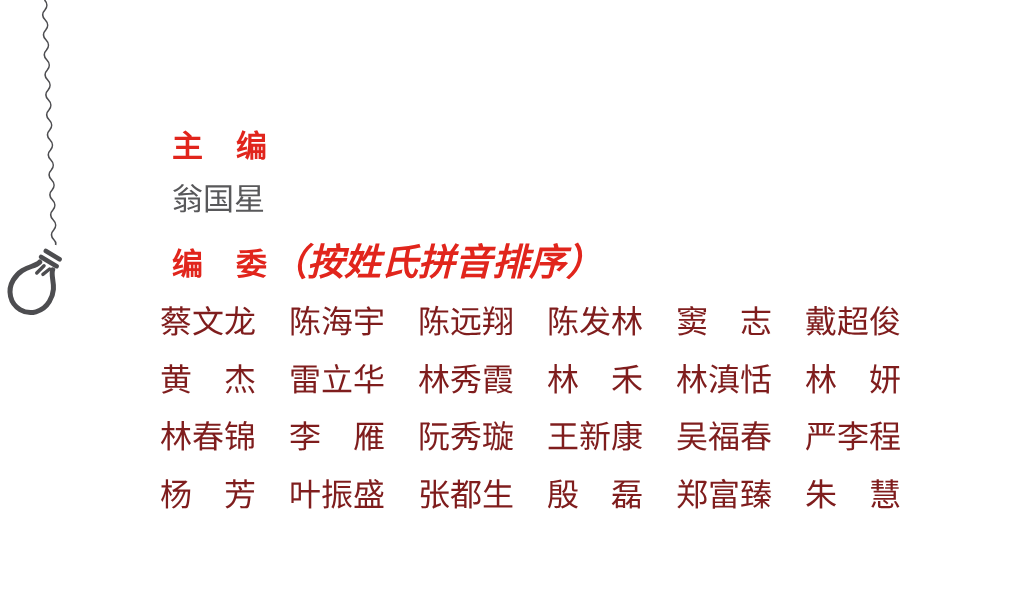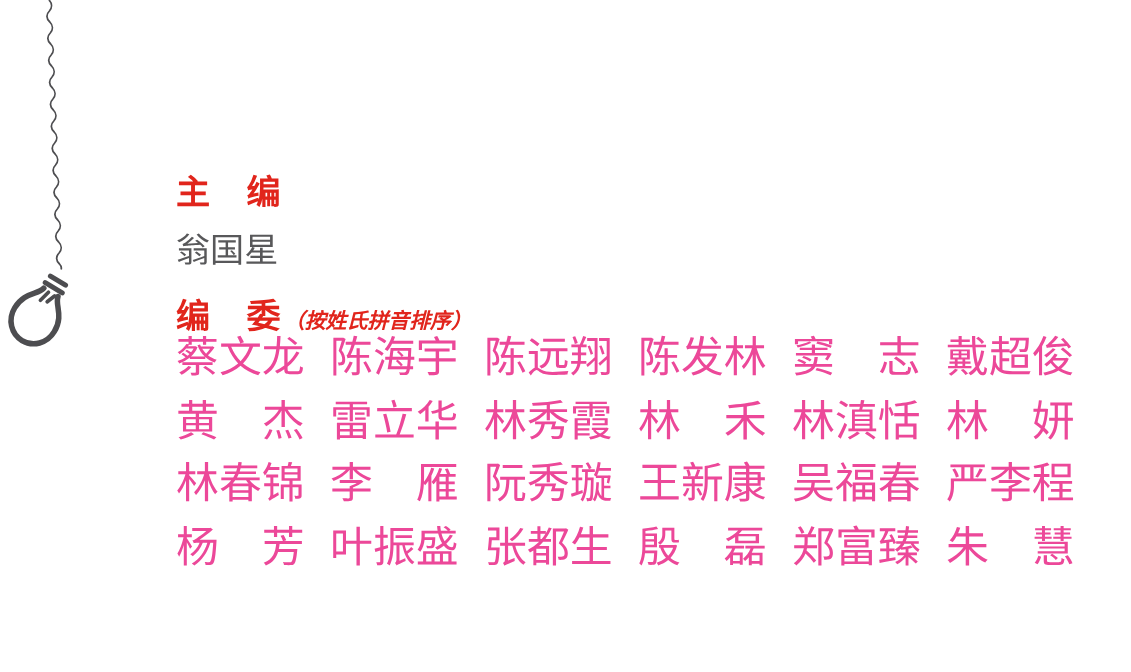--- a/index.html
+++ b/index.html
@@ -14,53 +14,53 @@
     width: 1028px; height: 611px;
     background: #ffffff;
   }
   .decor {
     position: absolute; left: 0; top: 0;
     width: 120px; height: 340px;
   }
   .content {
     position: absolute; left: 160px; top: 0; width: 780px;
   }
-  .line { position: absolute; left: 0; white-space: nowrap; line-height: 1; margin-top: 28px; }
+  .line { position: absolute; left: 12px; white-space: nowrap; line-height: 1; }
   .heading {
     color: #e1251c;
     font-size: 31px;
     font-weight: bold;
     letter-spacing: 1px;
   }
   #chief-heading { top: 131px; }
   #chief-name {
     top: 184px;
     color: #58585a;
     font-size: 31px;
     font-weight: 400;
   }
   #board-heading { top: 244px; }
   .board-note {
     font-family: "DejaVu Serif", "Liberation Serif", serif;
     font-style: italic;
     font-weight: 600;
-    font-size: 19px;
+    font-size: 37px;
     letter-spacing: 0px;
     margin-left: 2px;
     color: #e1251c;
   }
   .names-grid {
     position: absolute; left: 0; top: 306px;
     display: grid;
     grid-template-columns: repeat(6, 97px);
-    column-gap: 43px;
+    column-gap: 32px;
     grid-auto-rows: 57.5px;
     align-items: start;
-    color: #ec4899;
-    font-size: 39px;
+    color: #7f1d1d;
+    font-size: 32px;
     font-weight: 300;
     line-height: 1;
     white-space: nowrap;
   }
 </style>
 </head>
 <body>
 
 <div class="page">
 

